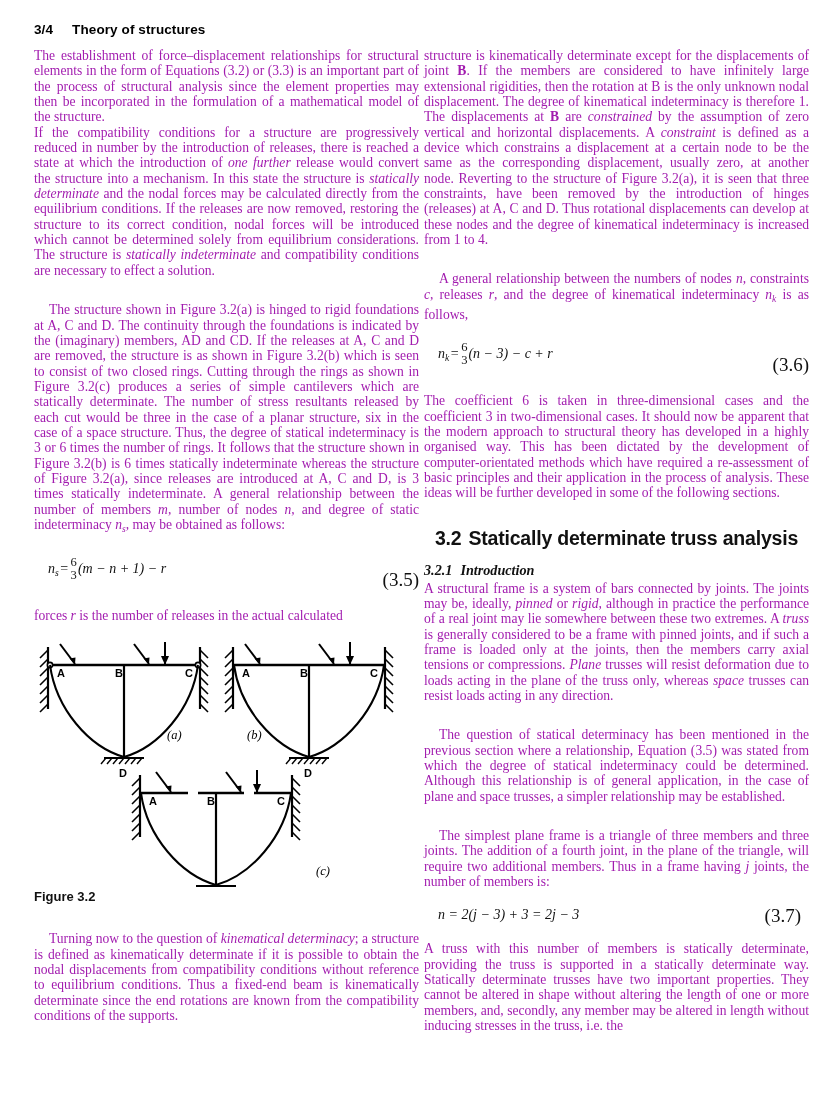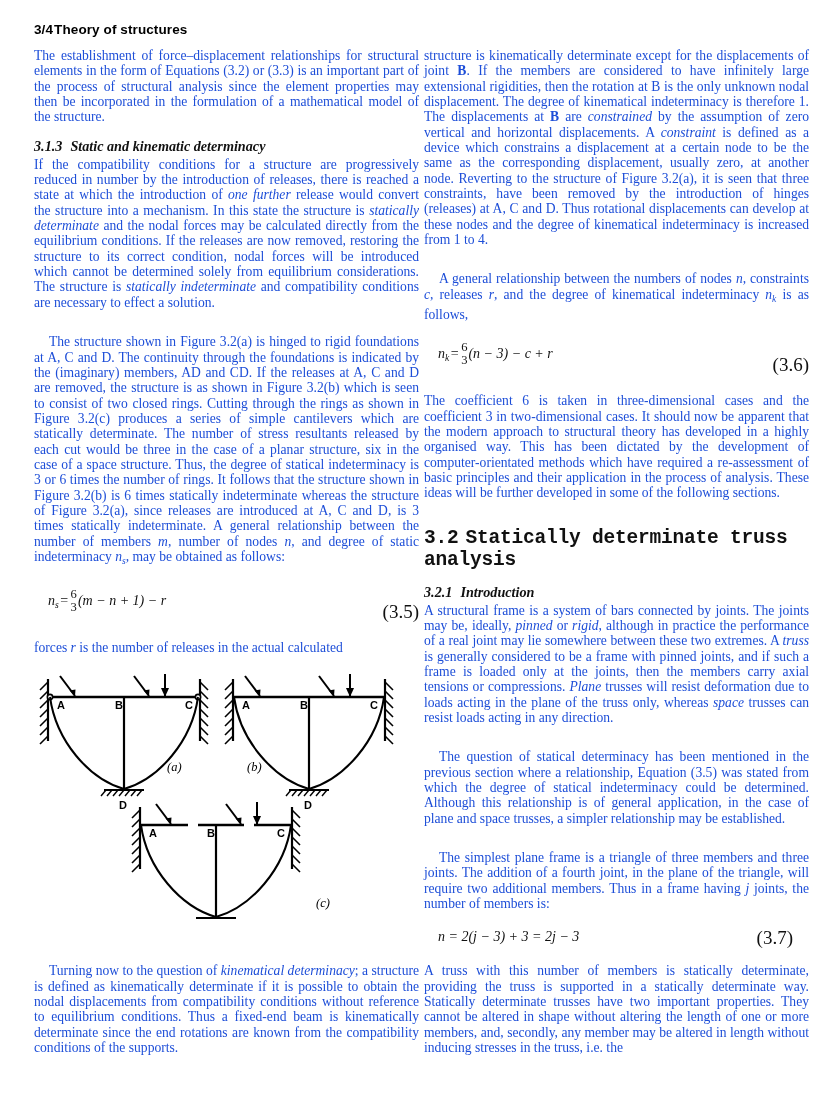--- a/index.html
+++ b/index.html
@@ -4,45 +4,45 @@
 <style>
   html,body{margin:0;padding:0;background:#ffffff;}
   body{width:828px;height:1104px;position:relative;overflow:hidden;
        font-family:"Liberation Serif",serif;color:#111;}
   .page{position:absolute;inset:0;}
 
   
   .runhead{position:absolute;left:34px;top:22px;width:400px;
            font-family:"Liberation Sans",sans-serif;font-weight:bold;
            font-size:13.5px;letter-spacing:0.1px;color:#000;}
-  .runhead .num{margin-right:1px;}
+  .runhead .num{margin-right:19px;}
 
   
   .col{position:absolute;top:48px;width:385px;}
   .col-left{left:34px;}
   .col-right{left:424px;}
 
   p{margin:0;font-size:13.6px;line-height:15.35px;text-align:justify;
     text-justify:inter-word;-webkit-hyphens:none;hyphens:none;
-    color:#1d4ed8;}
+    color:#a21caf;}
   p.ind{text-indent:15px;margin-top:24px;}
   p + p{margin-top:0;}
 
   i,em{font-style:italic;}
   b,strong{font-weight:bold;}
 
   
   h3.sub{margin:13px 0 3px 0;font-family:"Liberation Serif",serif;
          font-weight:bold;font-size:14.2px;line-height:16px;}
   h3.sub .n{margin-right:8px;}
 
   
-  h2.major{margin:26px 0 4px 0;font-family:Liberation Mono, monospace;
+  h2.major{margin:26px 0 4px 0;font-family:Liberation Sans, sans-serif;
            font-weight:bold;font-size:19.5px;line-height:22px;
-           letter-spacing:-0.2px;}
+           letter-spacing:-0.2px;text-align:center;}
   h2.major .n{margin-right:7px;}
 
   
   .eqblock{position:relative;margin:20px 0 17px 0;min-height:34px;}
   .eqbody{display:inline-block;margin-left:14px;font-size:14px;
           white-space:nowrap;}
   .eqno{position:absolute;right:0;bottom:0;font-size:19px;}
   .mi{font-style:italic;}
   .sub{font-size:9.5px;vertical-align:-0.28em;font-style:italic;}
   .frac{display:inline-block;vertical-align:middle;text-align:center;
@@ -67,23 +67,20 @@
 <div class="page">
 
   <div class="runhead">
     <span class="num">3/4</span><span>Theory of structures</span>
   </div>
 
   <div class="col col-left">
 
     <p>The establishment of force–displacement relationships for structural elements in the form of Equations (3.2) or (3.3) is an important part of the process of structural analysis since the element properties may then be incorporated in the formulation of a mathematical model of the structure.</p>
 
-    <h3 class="sub">
-      <span class="n">3.1.3</span><span>Static and kinematic determinacy</span>
-    </h3>
 
     <p><span>If the compatibility conditions for a structure are progressively reduced in number by the introduction of releases, there is reached a state at which the introduction of </span><i>one further</i><span> release would convert the structure into a mechanism. In this state the structure is </span><i>statically determinate</i><span> and the nodal forces may be calculated directly from the equilibrium conditions. If the releases are now removed, restoring the structure to its correct condition, nodal forces will be introduced which cannot be determined solely from equilibrium considerations. The structure is </span><i>statically indeterminate</i><span> and compatibility conditions are necessary to effect a solution.</span></p>
 
     <p class="ind"><span>The structure shown in Figure 3.2(a) is hinged to rigid foundations at A, C and D. The continuity through the foundations is indicated by the (imaginary) members, AD and CD. If the releases at A, C and D are removed, the structure is as shown in Figure 3.2(b) which is seen to consist of two closed rings. Cutting through the rings as shown in Figure 3.2(c) produces a series of simple cantilevers which are statically determinate. The number of stress resultants released by each cut would be three in the case of a planar structure, six in the case of a space structure. Thus, the degree of statical indeterminacy is 3 or 6 times the number of rings. It follows that the structure shown in Figure 3.2(b) is 6 times statically indeterminate whereas the structure of Figure 3.2(a), since releases are introduced at A, C and D, is 3 times statically indeterminate. A general relationship between the number of members </span><i>m</i><span>, number of nodes </span><i>n</i><span>, and degree of static indeterminacy </span><i>n</i><span class="sub">s</span><span>, may be obtained as follows:</span></p>
 
     <div class="eqblock">
       <span class="eqbody"><i class="mi">n</i><span class="sub">s</span><span class="op">=</span><span class="frac"><span class="t">6</span><span class="b">3</span></span><i class="mi">(m − n + 1) − r</i></span>
       <span class="eqno">(3.5)</span>
     </div>
 
@@ -184,20 +181,21 @@
           <use href="#arrowDiag" x="30" y="5"></use>
           <use href="#arrowDiag" x="100" y="5"></use>
           <use href="#arrowVert" x="131" y="3"></use>
           <text class="flab" x="23" y="38">A</text>
           <text class="flab" x="81" y="38">B</text>
           <text class="flab" x="151" y="38">C</text>
           <text class="flab" x="85" y="138">D</text>
           <text class="pl" x="190" y="108">(c)</text>
         </g>
       </svg>
+      <div class="figcap">Figure 3.2</div>
     </div>
 
     <p class="ind"><span>Turning now to the question of </span><i>kinematical determinacy</i><span>; a structure is defined as kinematically determinate if it is possible to obtain the nodal displacements from compatibility conditions without reference to equilibrium conditions. Thus a fixed-end beam is kinematically determinate since the end rotations are known from the compatibility conditions of the supports.</span></p>
 
   </div>
 
   <div class="col col-right">
 
     <p><span>structure is kinematically determinate except for the displacements of joint </span><b>B</b><span>. If the members are considered to have infinitely large extensional rigidities, then the rotation at B is the only unknown nodal displacement. The degree of kinematical indeterminacy is therefore 1. The displacements at </span><b>B</b><span> are </span><i>constrained</i><span> by the assumption of zero vertical and horizontal displacements. A </span><i>constraint</i><span> is defined as a device which constrains a displacement at a certain node to be the same as the corresponding displacement, usually zero, at another node. Reverting to the structure of Figure 3.2(a), it is seen that three constraints, have been removed by the introduction of hinges (releases) at A, C and D. Thus rotational displacements can develop at these nodes and the degree of kinematical indeterminacy is increased from 1 to 4.</span></p>
 
@@ -218,20 +216,20 @@
       <span class="n">3.2.1</span><span>Introduction</span>
     </h3>
 
     <p><span>A structural frame is a system of bars connected by joints. The joints may be, ideally, </span><i>pinned</i><span> or </span><i>rigid</i><span>, although in practice the performance of a real joint may lie somewhere between these two extremes. A </span><i>truss</i><span> is generally considered to be a frame with pinned joints, and if such a frame is loaded only at the joints, then the members carry axial tensions or compressions. </span><i>Plane</i><span> trusses will resist deformation due to loads acting in the plane of the truss only, whereas </span><i>space</i><span> trusses can resist loads acting in any direction.</span></p>
 
 
     <p class="ind">The question of statical determinacy has been mentioned in the previous section where a relationship, Equation (3.5) was stated from which the degree of statical indeterminacy could be determined. Although this relationship is of general application, in the case of plane and space trusses, a simpler relationship may be established.</p>
 
     <p class="ind"><span>The simplest plane frame is a triangle of three members and three joints. The addition of a fourth joint, in the plane of the triangle, will require two additional members. Thus in a frame having </span><i>j</i><span> joints, the number of members is:</span></p>
 
-    <div class="eqblock" style="min-height:22px;margin:16px 16px 14px 0;">
+    <div class="eqblock" style="min-height:22px;margin:16px 8px 14px 0;">
       <span class="eqbody mi">n = 2(j − 3) + 3 = 2j − 3</span>
       <span class="eqno">(3.7)</span>
     </div>
 
     <p>A truss with this number of members is statically determinate, providing the truss is supported in a statically determinate way. Statically determinate trusses have two important properties. They cannot be altered in shape without altering the length of one or more members, and, secondly, any member may be altered in length without inducing stresses in the truss, i.e. the</p>
   </div>
 </div>
 
 </body></html>

